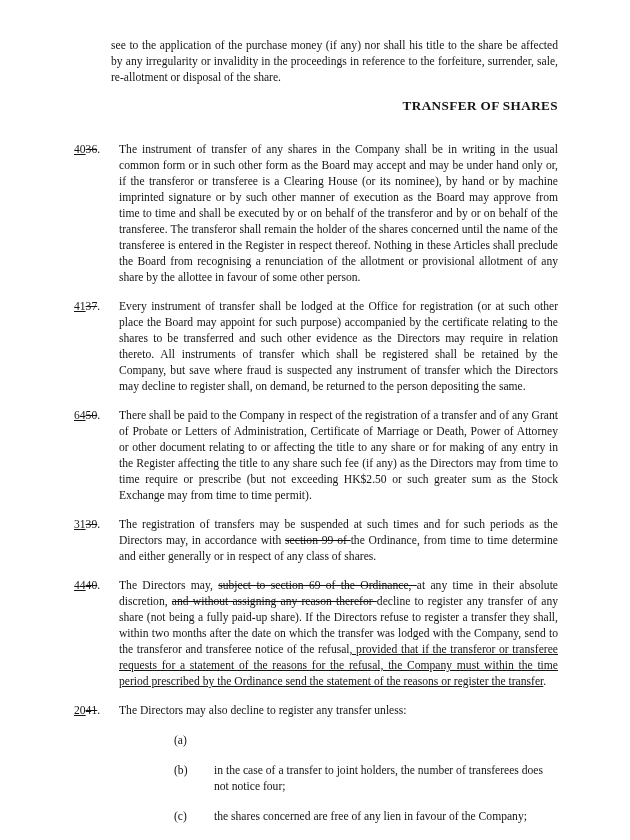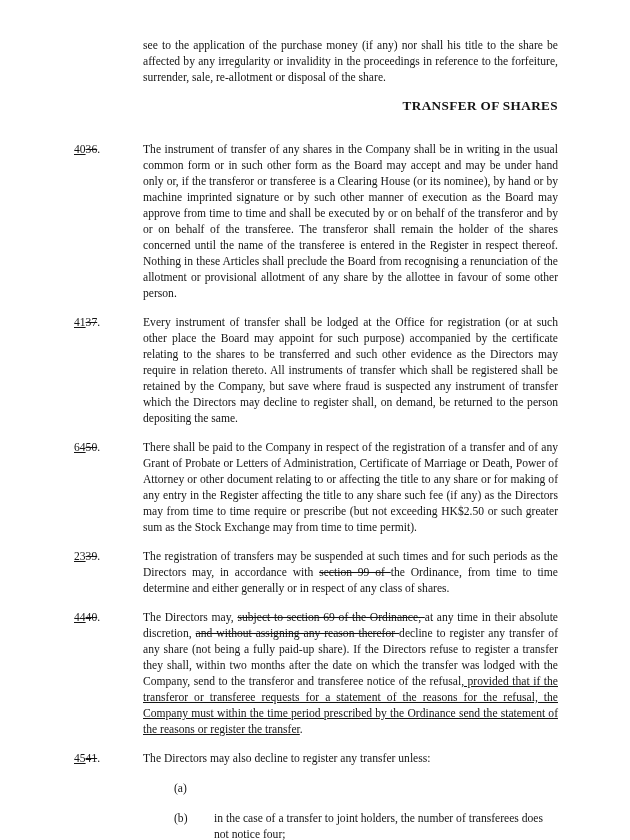--- a/index.html
+++ b/index.html
@@ -15,35 +15,34 @@
     width: 630px;
     height: 840px;
     padding: 26px 72px 10px 74px;
     font-family: "Liberation Serif", "DejaVu Serif", serif;
     font-size: 11.6px;
     line-height: 16px;
     color: #141414;
     background: #ffffff;
   }
   .intro {
-    margin-left: 69px;
+    margin-left: 37px;
     text-align: justify;
     margin-bottom: 10px;
   }
   .heading {
     text-align: right;
     font-weight: 700;
     font-size: 13.2px;
     letter-spacing: 0.4px;
     margin: 12px 0 28px 0;
   }
   .article {
     display: flex;
     margin-bottom: 13px;
-    gap: 24px;
   }
   .art-num {
     width: 45px;
     flex-shrink: 0;
     white-space: nowrap;
   }
   .num-new { text-decoration: underline; }
   .num-old { text-decoration: line-through; }
   .art-body {
     flex: 1;
@@ -79,31 +78,31 @@
     <div class="art-num"><span class="num-new">41</span><span class="num-old">37</span><span>.</span></div>
     <div class="art-body"><span>Every instrument of transfer shall be lodged at the Office for registration (or at such other place the Board may appoint for such purpose) accompanied by the certificate relating to the shares to be transferred and such other evidence as the Directors may require in relation thereto. All instruments of transfer which shall be registered shall be retained by the Company, but save where fraud is suspected any instrument of transfer which the Directors may decline to register shall, on demand, be returned to the person depositing the same.</span></div>
   </div>
 
   <div class="article">
     <div class="art-num"><span class="num-new">64</span><span class="num-old">50</span><span>.</span></div>
     <div class="art-body"><span>There shall be paid to the Company in respect of the registration of a transfer and of any Grant of Probate or Letters of Administration, Certificate of Marriage or Death, Power of Attorney or other document relating to or affecting the title to any share or for making of any entry in the Register affecting the title to any share such fee (if any) as the Directors may from time to time require or prescribe (but not exceeding HK$2.50 or such greater sum as the Stock Exchange may from time to time permit).</span></div>
   </div>
 
   <div class="article">
-    <div class="art-num"><span class="num-new">23</span><span class="num-old">39</span><span>.</span></div>
+    <div class="art-num"><span class="num-new">31</span><span class="num-old">39</span><span>.</span></div>
     <div class="art-body"><span>The registration of transfers may be suspended at such times and for such periods as the Directors may, in accordance with </span><span class="seg-strike">section 99 of </span><span>the Ordinance, from time to time determine and either generally or in respect of any class of shares.</span></div>
   </div>
 
   <div class="article">
     <div class="art-num"><span class="num-new">44</span><span class="num-old">40</span><span>.</span></div>
     <div class="art-body"><span>The Directors may, </span><span class="seg-strike">subject to section 69 of the Ordinance, </span><span>at any time in their absolute discretion</span><span class="seg-underline">,</span><span> </span><span class="seg-strike">and without assigning any reason therefor </span><span>decline to register any transfer of any share (not being a fully paid-up share). If the Directors refuse to register a transfer they shall, within two months after the date on which the transfer was lodged with the Company, send to the transferor and transferee notice of the refusal</span><span class="seg-underline">, provided that if the transferor or transferee requests for a statement of the reasons for the refusal, the Company must within the time period prescribed by the Ordinance send the statement of the reasons or register the transfer</span><span>.</span></div>
   </div>
 
   <div class="article">
-    <div class="art-num"><span class="num-new">45</span><span class="num-old">41</span><span>.</span></div>
+    <div class="art-num"><span class="num-new">20</span><span class="num-old">41</span><span>.</span></div>
     <div class="art-body"><span>The Directors may also decline to register any transfer unless:</span></div>
   </div>
 
   <div class="sub-item">
     <div class="sub-label">(a)</div>
   </div>
   <div class="sub-item">
     <div class="sub-label">(b)</div>
     <div class="sub-text">in the case of a transfer to joint holders, the number of transferees does not notice four;</div>
   </div>

